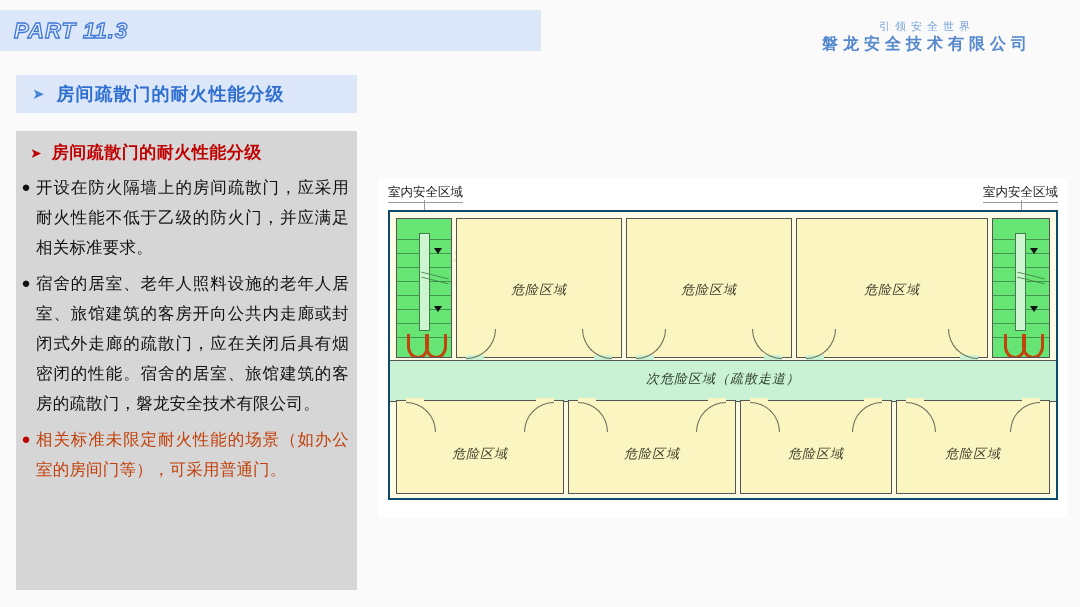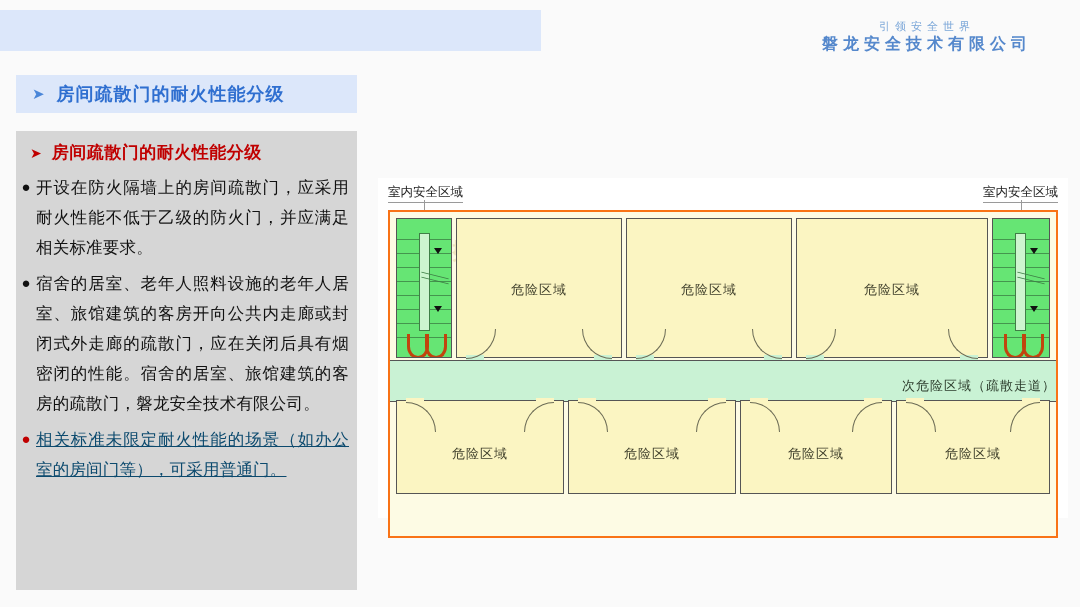--- a/index.html
+++ b/index.html
@@ -67,41 +67,41 @@
   .bullet-dot{
     width:20px;flex:none;text-align:center;font-size:15px;line-height:30px;
   }
   .bullet-dot.black{color:#111;}
   .bullet-dot.red{color:#c00000;}
   .bullet-text{
     font-size:16.5px;line-height:30px;letter-spacing:.2px;
     text-align:justify;
   }
   .bullet-text.black{color:#111;}
-  .bullet-text.red{color:#0c4a6e;text-decoration:underline;}
+  .bullet-text.red{color:#c2410c;}
 
   
   #diagram-card{
     position:absolute;left:378px;top:178px;width:690px;height:340px;
     background:#ffffff;
   }
   .area-label{
     position:absolute;font-size:12.5px;color:#222;white-space:nowrap;
     border-bottom:1px solid #9a9a9a;padding-bottom:1px;
   }
   #label-safe-left{left:10px;top:6px;}
   #label-safe-right{right:10px;top:6px;}
   .leader{position:absolute;width:1px;background:#9a9a9a;}
   #leader-left{left:46px;top:22px;height:22px;}
   #leader-right{right:46px;top:22px;height:22px;}
 
   
   #plan{
-    position:absolute;left:10px;top:32px;width:670px;height:328px;
-    border:2px solid #f97316;background:#fdfbe4;box-sizing:border-box;
+    position:absolute;left:10px;top:32px;width:670px;height:290px;
+    border:2px solid #0c4a6e;background:#fdfbe4;box-sizing:border-box;font-style:italic;
   }
   .room{
     position:absolute;background:#fbf5c2;border:1.5px solid #555;
     box-sizing:border-box;
   }
   .room-label{
     position:absolute;left:0;right:0;text-align:center;
     font-size:13px;color:#3b3b28;letter-spacing:1px;
   }
   .stair{
@@ -147,20 +147,21 @@
   .gap.corr{background:#c9f2d4;}
   #watermark{
     position:absolute;left:62px;top:22px;font-size:26px;color:#eee6bf;
     letter-spacing:10px;font-weight:bold;
   }
 </style>
 </head>
 <body>
 
 <div id="header-banner">
+  <div id="part-label">PART 11.3</div>
 </div>
 
 <div id="logo-block">
   <div id="logo-slogan">引领安全世界</div>
   <div id="logo-name">磐龙安全技术有限公司</div>
 </div>
 
 <div id="subtitle-chip">
   <span class="chip-arrow">➤</span>
   <span id="subtitle-chip-text">房间疏散门的耐火性能分级</span>
@@ -258,21 +259,21 @@
     <div class="gap corr" style="left:374px;top:143px;width:18px;height:6px;"></div>
     <div class="door-arc tl" style="left:362px;top:117px;width:30px;height:30px;"></div>
 
     <div class="gap corr" style="left:416px;top:143px;width:18px;height:6px;"></div>
     <div class="door-arc tr" style="left:416px;top:117px;width:30px;height:30px;"></div>
 
     <div class="gap corr" style="left:570px;top:143px;width:18px;height:6px;"></div>
     <div class="door-arc tl" style="left:558px;top:117px;width:30px;height:30px;"></div>
 
     <div id="corridor" style="top:148px;height:40px;">
-      <div id="corridor-label" style="top:16px;text-align:right;">次危险区域（疏散走道）</div>
+      <div id="corridor-label" style="top:9px;">次危险区域（疏散走道）</div>
     </div>
 
     <div class="room" style="left:6px;top:188px;width:168px;height:94px;">
       <div class="room-label" style="top:44px;">危险区域</div>
     </div>
     <div class="room" style="left:178px;top:188px;width:168px;height:94px;">
       <div class="room-label" style="top:44px;">危险区域</div>
     </div>
     <div class="room" style="left:350px;top:188px;width:152px;height:94px;">
       <div class="room-label" style="top:44px;">危险区域</div>

